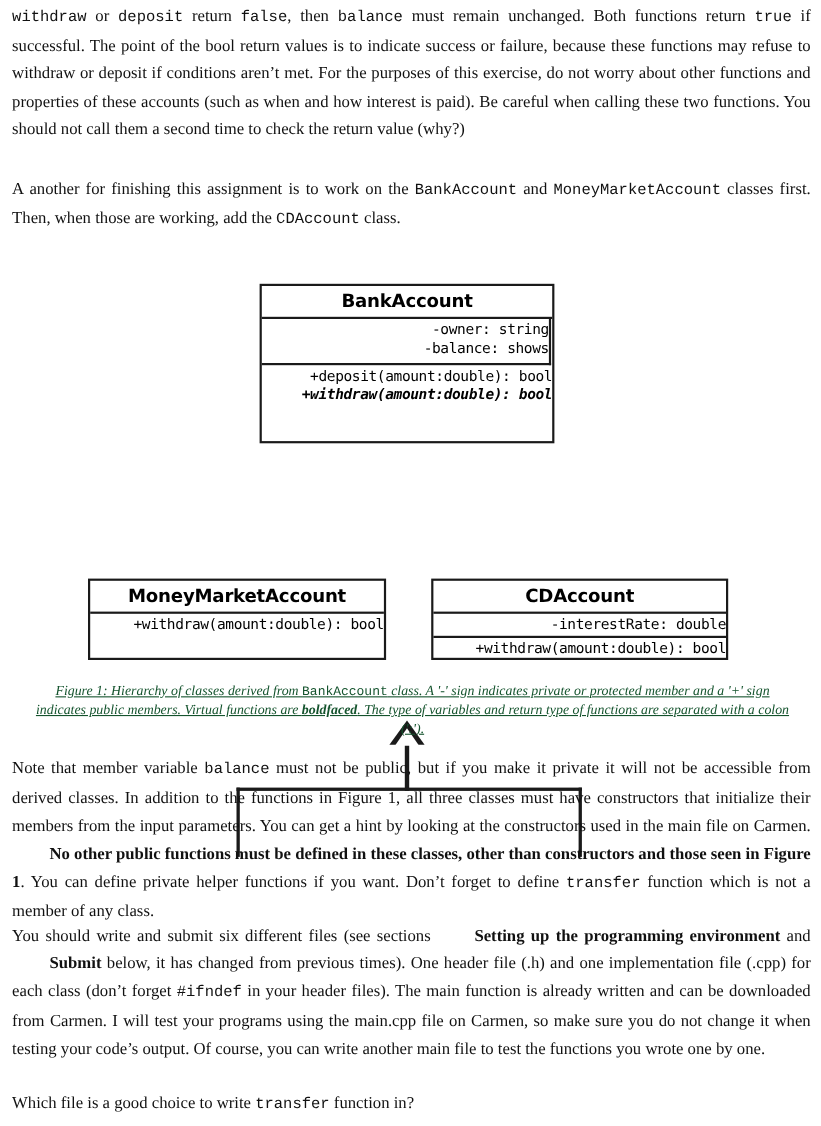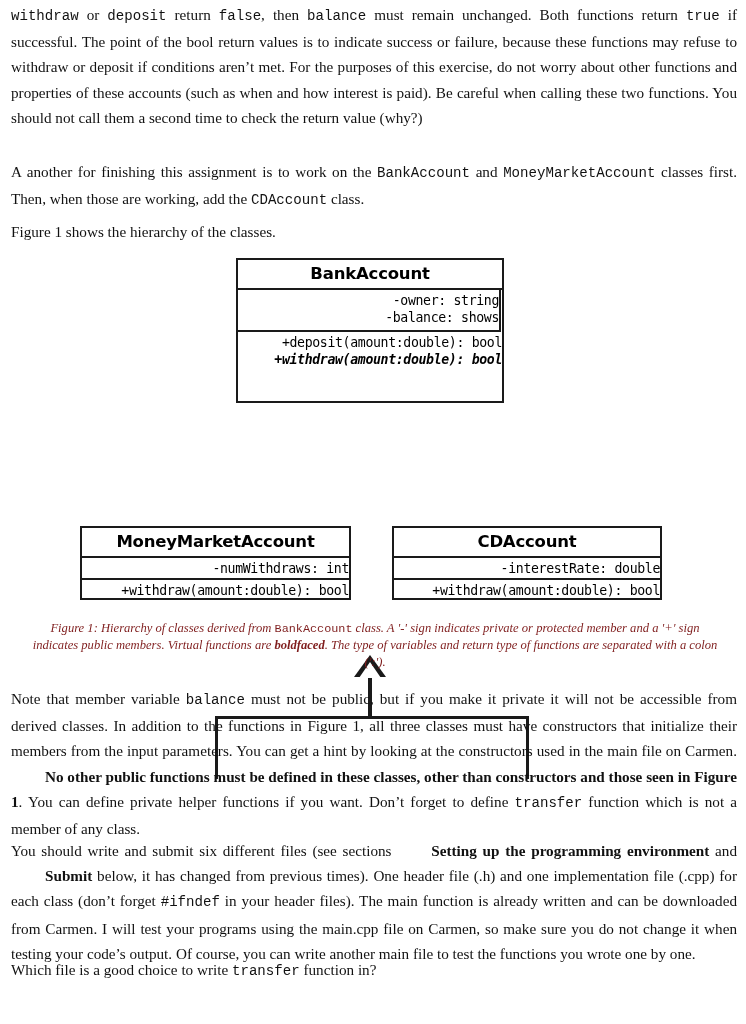--- a/index.html
+++ b/index.html
@@ -97,39 +97,39 @@
   .caption {
     position: absolute;
     left: 30px;
     top: 620px;
     width: 690px;
     font-family: "Liberation Serif", serif;
     font-style: italic;
     font-size: 12.6px;
     line-height: 16.4px;
     text-align: center;
-    color: #7f1d1d;
+    color: #14532d;
+    text-decoration: underline;
   }
   .caption .cmono {
     font-family: "Liberation Mono", monospace;
     font-style: normal;
     font-size: 11.8px;
   }
   .caption .cbold { font-weight: bold; font-style: italic; }
 </style>
 </head>
 <body>
 
 <div class="page">
 
   <div class="para" style="top:2px;"><span class="mono">withdraw</span><span> or </span><span class="mono">deposit</span><span> return </span><span class="mono">false</span><span>, then </span><span class="mono">balance</span><span> must remain unchanged. Both functions return </span><span class="mono">true</span><span> if successful. The point of the bool return values is to indicate success or failure, because these functions may refuse to withdraw or deposit if conditions aren’t met. For the purposes of this exercise, do not worry about other functions and properties of these accounts (such as when and how interest is paid). Be careful when calling these two functions. You should not call them a second time to check the return value (why?)</span></div>
 
   <div class="para" style="top:159px;"><span>A another for finishing this assignment is to work on the </span><span class="mono">BankAccount</span><span> and </span><span class="mono">MoneyMarketAccount</span><span> classes first. Then, when those are working, add the </span><span class="mono">CDAccount</span><span> class.</span></div>
 
-  <div class="para" style="top:219px;"><span>Figure 1 shows the hierarchy of the classes.</span></div>
 
   <div class="figure">
 
     <div class="conn" style="left:368px; top:421px; width:4px; height:46px;"></div>
     <div class="conn" style="left:215px; top:464px; width:314px; height:3px;"></div>
     <div class="conn" style="left:215px; top:464px; width:3px; height:63px;"></div>
     <div class="conn" style="left:526px; top:464px; width:3px; height:63px;"></div>
 
     <div class="tri" style="left:354px; top:403px;
                 border-left:16px solid transparent;
@@ -147,23 +147,20 @@
         <div class="uml-line">-balance: shows</div>
       </div>
       <div class="uml-section" style="height:58px;">
         <div class="uml-line">+deposit(amount:double): bool</div>
         <div class="uml-line virt">+withdraw(amount:double): bool</div>
       </div>
     </div>
 
     <div class="uml-box" style="left:80px; top:274px; width:271px; height:74px;">
       <div class="uml-title">MoneyMarketAccount</div>
-      <div class="uml-section divider" style="height:22px;">
-        <div class="uml-line">-numWithdraws: int</div>
-      </div>
       <div class="uml-section" style="height:22px;">
         <div class="uml-line">+withdraw(amount:double): bool</div>
       </div>
     </div>
 
     <div class="uml-box" style="left:392px; top:274px; width:270px; height:74px;">
       <div class="uml-title">CDAccount</div>
       <div class="uml-section divider" style="height:22px;">
         <div class="uml-line">-interestRate: double</div>
       </div>
@@ -172,15 +169,15 @@
       </div>
     </div>
   </div>
 
   <div class="caption"><span>Figure 1: Hierarchy of classes derived from </span><span class="cmono">BankAccount</span><span> class. A '-' sign indicates private or protected member and a '+' sign indicates public members. Virtual functions are </span><span class="cbold">boldfaced</span><span>. The type of variables and return type of functions are separated with a colon (':').</span></div>
 
   <div class="para" style="top:686px;"><span>Note that member variable </span><span class="mono">balance</span><span> must not be public, but if you make it private it will not be accessible from derived classes. In addition to the functions in Figure 1, all three classes must have constructors that initialize their members from the input parameters. You can get a hint by looking at the constructors used in the main file on Carmen. </span><span class="bold">No other public functions must be defined in these classes, other than constructors and those seen in Figure 1</span><span>. You can define private helper functions if you want. Don’t forget to define </span><span class="mono">transfer</span><span> function which is not a member of any class.</span></div>
 
   <div class="para" style="top:838px;"><span>You should write and submit six different files (see sections </span><span class="bold">Setting up the programming environment</span><span> and </span><span class="bold">Submit</span><span> below, it has changed from previous times). One header file (.h) and one implementation file (.cpp) for each class (don’t forget </span><span class="mono">#ifndef</span><span> in your header files). The main function is already written and can be downloaded from Carmen. I will test your programs using the main.cpp file on Carmen, so make sure you do not change it when testing your code’s output. Of course, you can write another main file to test the functions you wrote one by one.</span></div>
 
-  <div class="para last-left" style="top:957px;"><span>Which file is a good choice to write </span><span class="mono">transfer</span><span> function in?</span></div>
+  <div class="para last-left" style="top:990px;"><span>Which file is a good choice to write </span><span class="mono">transfer</span><span> function in?</span></div>
 
 </div>
 
 </body></html>

